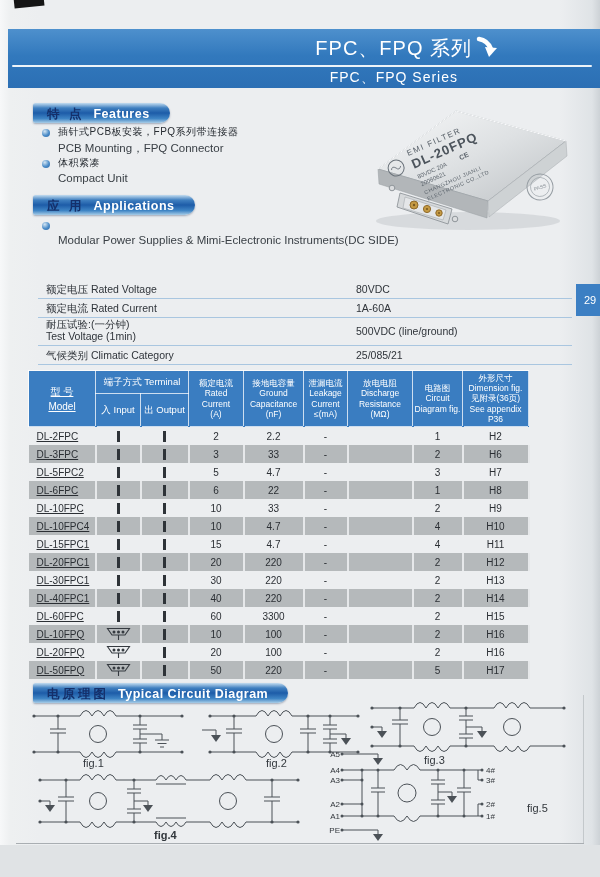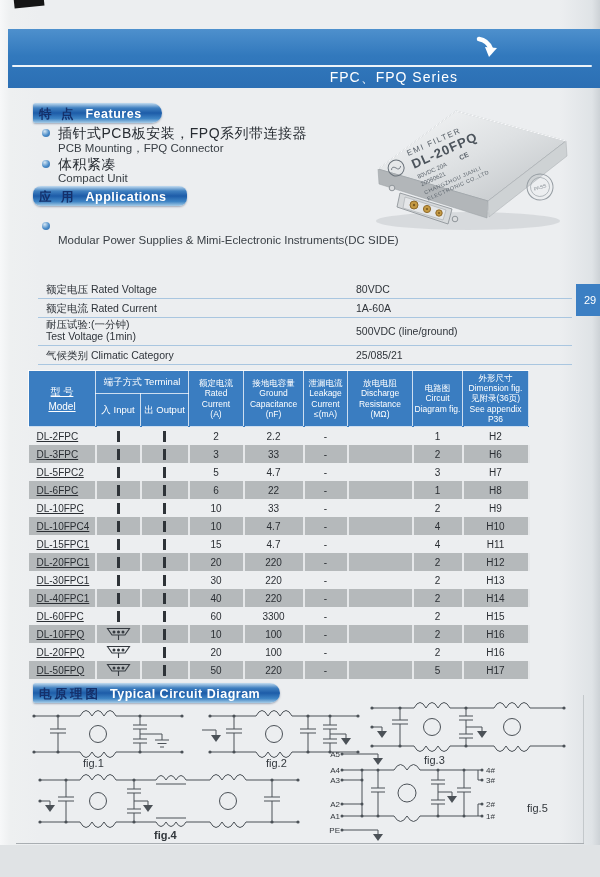--- a/index.html
+++ b/index.html
@@ -15,31 +15,31 @@
   .banner{position:absolute;left:8px;top:29px;right:0;height:59px;
           background:linear-gradient(180deg,#4e90cd 0%,#3279bd 45%,#2c6fb4 100%);}
   .banner-rule{position:absolute;left:4px;right:8px;top:36px;height:2px;background:#eef4f9;border-radius:1px;}
   .banner-title{position:absolute;top:6px;right:128px;font-size:20px;letter-spacing:1px;color:#fff;}
   .banner-arrow{position:absolute;top:7px;right:100px;width:24px;height:24px;}
   .banner-sub{position:absolute;top:40px;right:142px;font-size:14px;color:#fff;letter-spacing:1px;}
   .page-tab{position:absolute;left:576px;top:284px;width:28px;height:32px;background:#3c7fc3;
             color:#fff;font-size:11px;display:flex;align-items:center;justify-content:center;}
 
   
-  .pill{position:absolute;left:33px;height:20px;line-height:20px;padding:0 20px 0 6px;
+  .pill{position:absolute;left:33px;height:20px;line-height:20px;padding:0 20px 0 14px;
         border-radius:3px 12px 12px 3px;white-space:nowrap;
         background:linear-gradient(180deg,#c3dcf0 0%,#4080c0 25%,#1d5ca8 50%,#3f85c5 78%,#a8cce6 100%);
         box-shadow:0 1px 2px rgba(20,40,80,.35);}
   .pill .zh{color:#14306b;font-weight:bold;font-size:12.5px;letter-spacing:3px;}
   .pill .en{color:#fff;font-weight:bold;font-size:12.5px;margin-left:9px;letter-spacing:.5px;}
 
   
   .bullet{position:absolute;left:42px;width:8px;height:8px;border-radius:50%;
           background:radial-gradient(circle at 35% 30%,#d3e5f3,#4b8cc8 55%,#2b66a8);}
-  .line-zh{position:absolute;left:58px;font-size:14px;color:#272c32;letter-spacing:.5px;}
+  .line-zh{position:absolute;left:58px;font-size:10px;color:#272c32;letter-spacing:.5px;}
   .line-en{position:absolute;left:58px;font-size:11.5px;color:#3a4046;}
 
   
   .tech-row{position:absolute;left:38px;width:534px;border-bottom:1px solid #a9c6e0;}
   .t-label{position:absolute;left:8px;bottom:3px;font-size:10.5px;line-height:12px;color:#2f343a;white-space:pre-line;}
   .t-value{position:absolute;left:318px;bottom:3px;font-size:10.5px;color:#2f343a;}
 
   
   table.models{position:absolute;left:28px;top:370px;width:500px;border-collapse:collapse;table-layout:fixed;}
   table.models thead th{background:#3a7dc1;color:#fff;font-weight:normal;font-size:8.5px;line-height:1.2;
@@ -61,20 +61,21 @@
   .fig text{font-family:"Liberation Sans","DejaVu Sans",sans-serif;}
 </style>
 </head>
 <body>
 
 <div class="page">
 
   <div class="scan-mark"></div>
 
   <div class="banner">
+    <div class="banner-title">FPC、FPQ 系列</div>
     <div class="banner-arrow">
       <svg width="24" height="24" viewBox="0 0 24 24">
         <path d="M3 3 C10 4 13 8 15 13" stroke="#fff" stroke-width="4.5" fill="none" stroke-linecap="round"></path>
         <polygon points="9,11 21,12 13,21" fill="#fff"></polygon>
       </svg>
     </div>
     <div class="banner-rule"></div>
     <div class="banner-sub">FPC、FPQ  Series</div>
   </div>
 
@@ -128,21 +129,21 @@
         <text x="64" y="85" font-size="5.5" letter-spacing=".5">ELECTRONIC CO.,LTD</text>
       </g>
       <g transform="rotate(-18 190 92)">
         <circle cx="190" cy="92" r="13" fill="none" stroke="#959ca2"></circle>
         <circle cx="190" cy="92" r="9.5" fill="none" stroke="#959ca2" stroke-width=".6"></circle>
         <text x="190" y="94" font-size="5" fill="#8a9197" text-anchor="middle">PASS</text>
       </g>
     </svg>
   </div>
 
-  <div class="pill" style="top:186px;border-radius:8px;">
+  <div class="pill" style="top:195px;">
     <span class="zh">应 用</span><span class="en">Applications</span>
   </div>
   <span class="bullet" style="top:222px;"></span>
   <div class="line-en" style="top:234px;">Modular Power Supplies &amp; Mimi-Eclectronic Instruments(DC SIDE)</div>
 
   <div class="tech-row" style="top:279px;height:19px;">
     <span class="t-label">额定电压 Rated Voltage</span>
     <span class="t-value">80VDC</span>
   </div>
   <div class="tech-row" style="top:298px;height:19px;">

